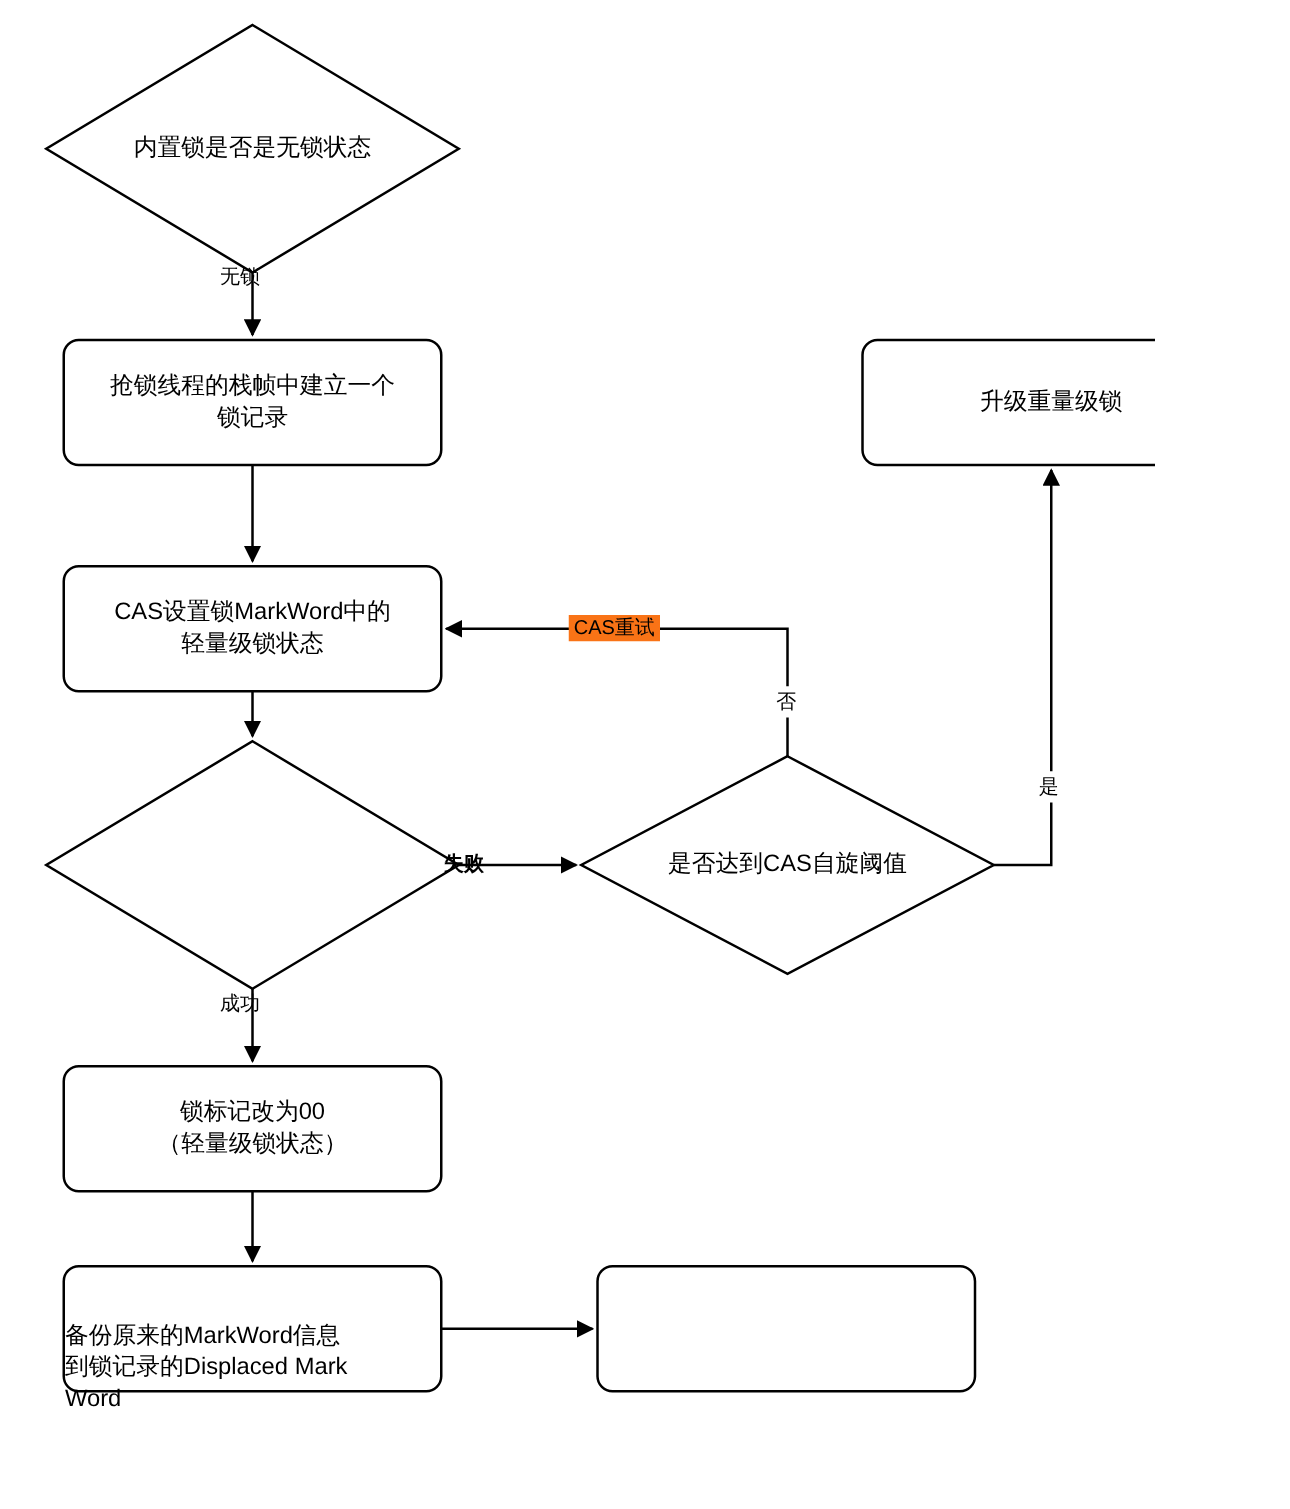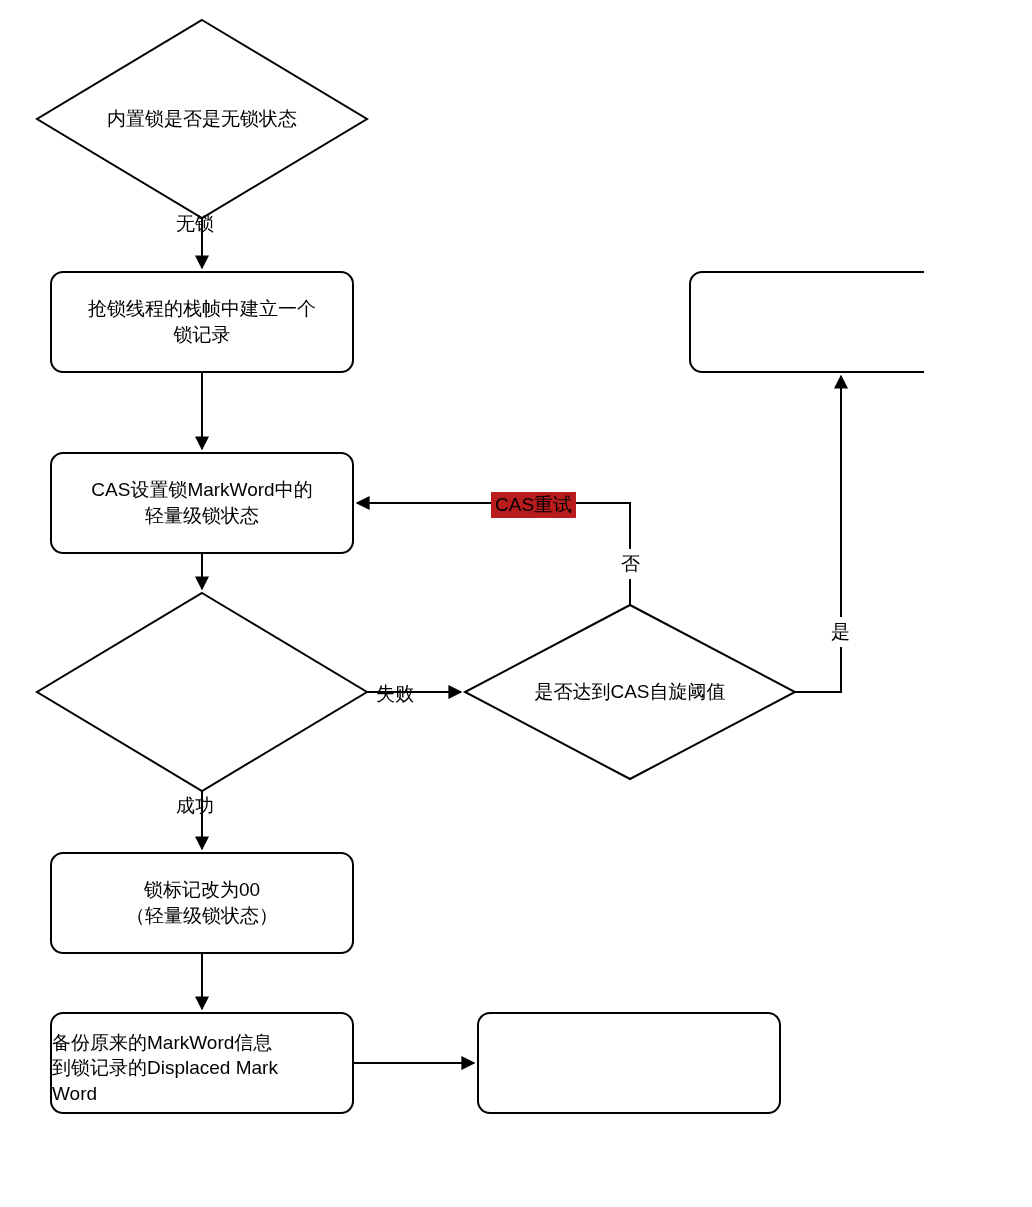--- a/index.html
+++ b/index.html
@@ -41,21 +41,21 @@
     justify-content: center;
     text-align: center;
     font-size: 19px;
     color: #000000;
     line-height: 1.35;
     white-space: pre-line;
     pointer-events: none;
   }
   .edge-label {
     position: absolute;
-    font-size: 19px;
+    font-size: 16px;
     color: #000000;
     text-align: center;
     white-space: nowrap;
   }
 </style>
 </head>
 <body>
 
 <div id="canvas">
 
@@ -108,33 +108,34 @@
   <div class="node-label" style="left:55px; top:276px; width:294px; height:92px;">抢锁线程的栈帧中建立一个
 锁记录</div>
 
   <div class="node-label" style="left:55px; top:457px; width:294px; height:92px;">CAS设置锁MarkWord中的
 轻量级锁状态</div>
 
 
   <div class="node-label" style="left:55px; top:857px; width:294px; height:92px;text-align:center;">锁标记改为00
 （轻量级锁状态）</div>
 
-  <div class="node-label" style="left:52px; top:1022px; width:300px; height:92px; text-align:left; justify-content:flex-start;">备份原来的MarkWord信息
+  <div class="node-label" style="left:52px; top:1048px; width:300px; height:92px; text-align:left; justify-content:flex-start;">备份原来的MarkWord信息
 到锁记录的Displaced Mark
 Word</div>
 
 
   <div class="node-label" style="left:477px; top:657px; width:306px; height:70px;">是否达到CAS自旋阈值</div>
 
+  <div class="node-label" style="left:694px; top:276px; width:294px; height:92px;">升级重量级锁</div>
 
   <div class="edge-label" style="left:176px; top:211px;">无锁</div>
 
-  <div class="edge-label" style="left:376px; top:681px;">失败</div>
+  <div class="edge-label" style="left:355px; top:681px;font-weight:bold;">失败</div>
 
   <div class="edge-label" style="left:176px; top:793px;">成功</div>
 
-  <div class="edge-label" style="left:455px; top:492px; background:#b91c1c; padding:0 4px;margin-left:36px;">CAS重试</div>
+  <div class="edge-label" style="left:455px; top:492px; background:#f97316; padding:0 4px;">CAS重试</div>
 
   <div class="edge-label" style="left:618px; top:549px; background:#ffffff; padding:2px 3px;">否</div>
 
   <div class="edge-label" style="left:828px; top:617px; background:#ffffff; padding:2px 3px;">是</div>
 
 </div>
 
 </body></html>

